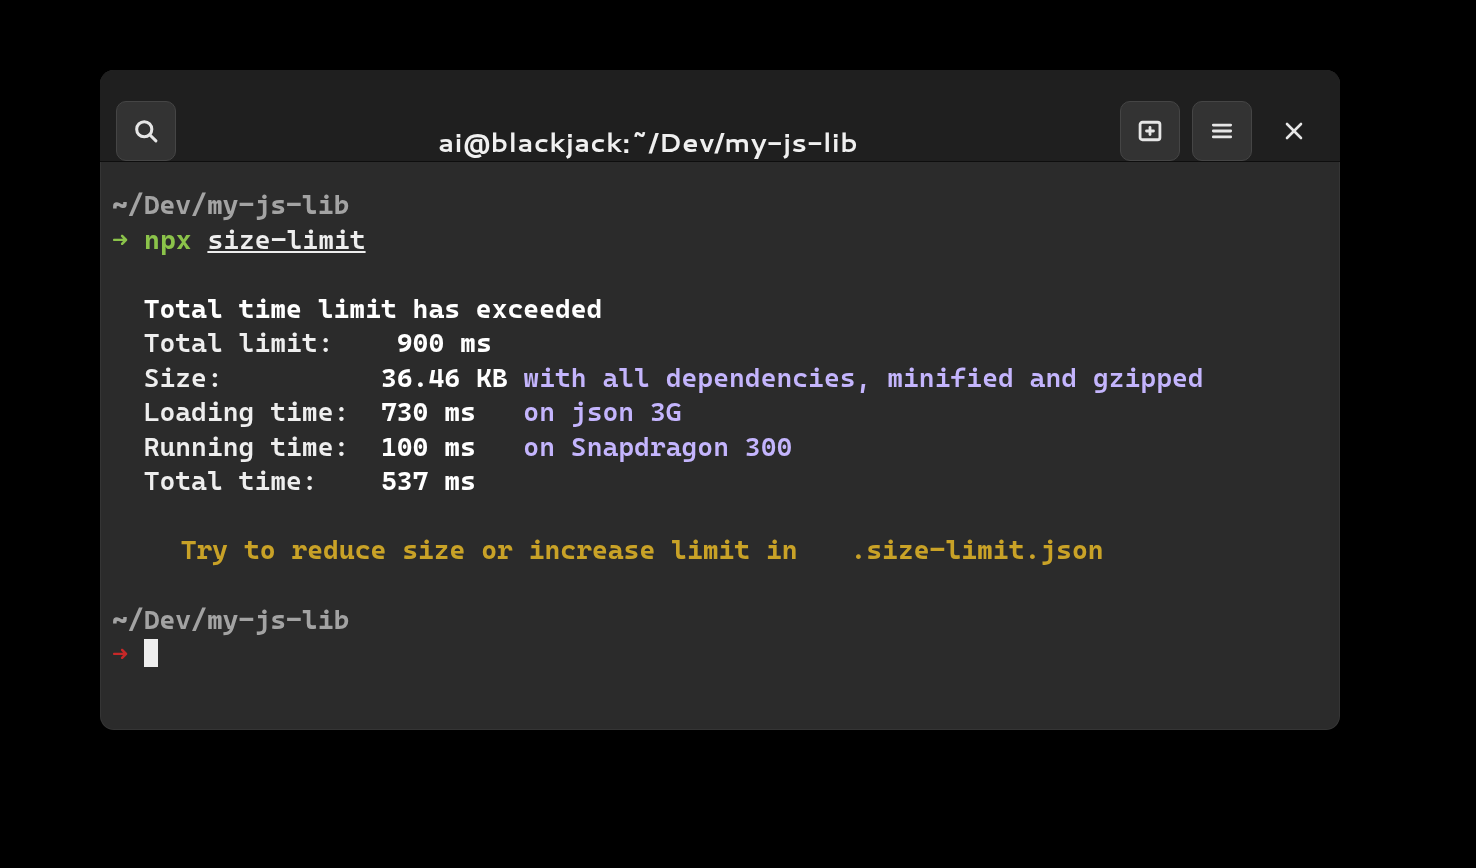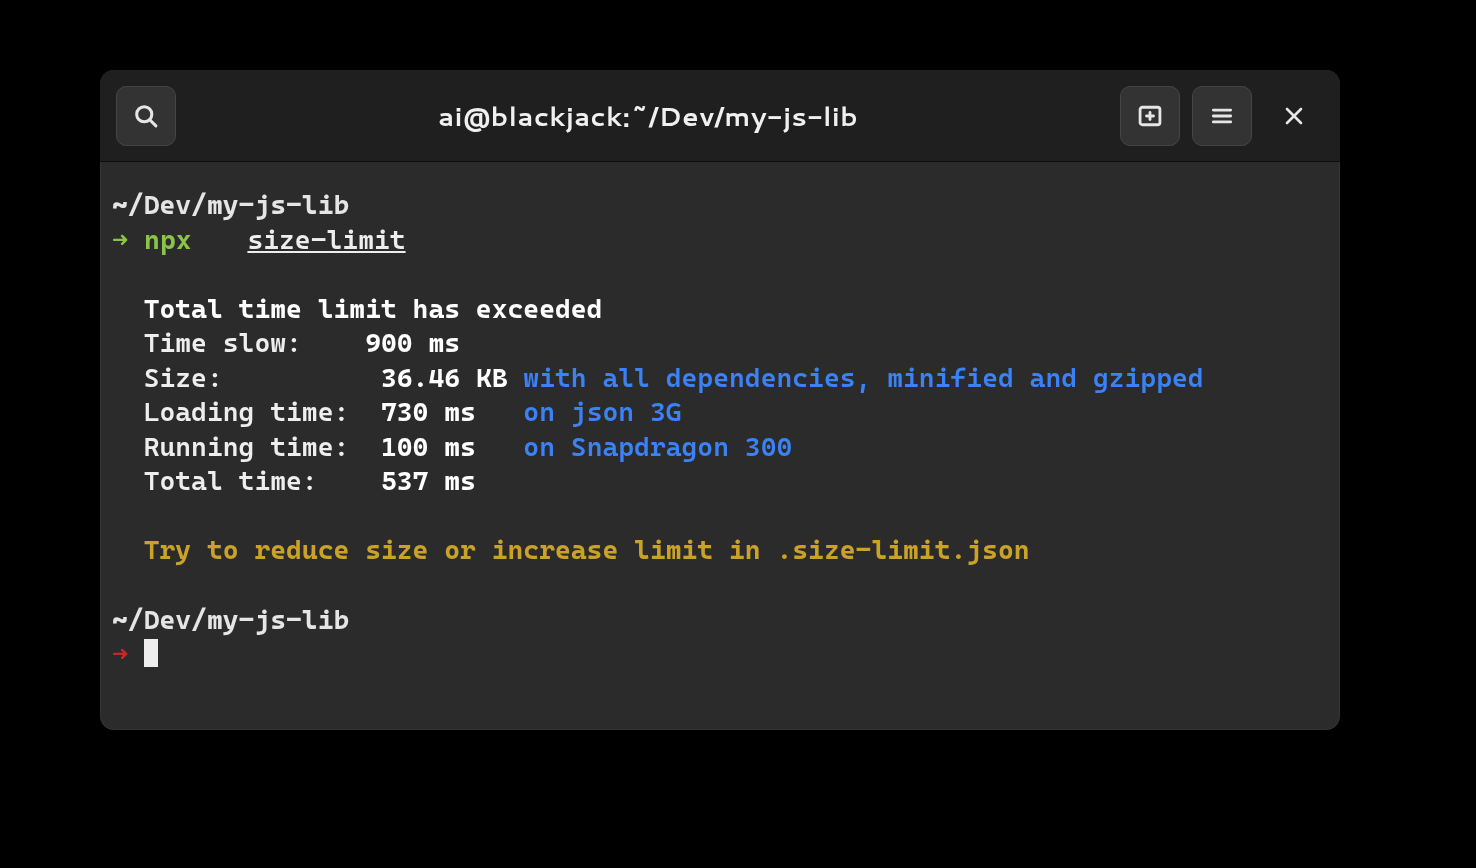--- a/index.html
+++ b/index.html
@@ -22,21 +22,21 @@
     box-shadow: 0 20px 60px rgba(0,0,0,0.7), 0 0 0 1px rgba(255,255,255,0.05) inset;
     display: flex;
     flex-direction: column;
     overflow: hidden;
   }
   .titlebar {
     height: 92px;
     background: #1f1f1f;
     border-bottom: 1px solid #0e0e0e;
     display: flex;
-    align-items: center;
+    align-items: flex-end;
     padding: 0 16px;
     gap: 12px;
   }
   .icon-btn {
     width: 60px;
     height: 60px;
     background: #333333;
     border: 1px solid #454545;
     border-radius: 10px;
     display: flex;
@@ -68,28 +68,28 @@
     flex: 1;
     padding: 26px 12px 20px 12px;
     font-size: 27px;
     line-height: 1.28;
     font-weight: 600;
     color: #e8e8e8;
     white-space: pre;
     overflow: hidden;
     font-variant-ligatures: none;
   }
-  .cyan { color: #e5e5e5; font-weight: 700; }
+  .cyan { color: #a3a3a3; font-weight: 700; }
   .green { color: #8bc34a; font-weight: 700; }
   .red-arrow { color: #c62828; font-weight: 700; }
-  .underline { text-decoration: underline; margin-left: 40px; }
+  .underline { text-decoration: underline; }
   .red { color: #ffffff; font-weight: 700; }
   .white { color: #eeeeee; }
-  .gray { color: #3b82f6; }
-  .yellow { color: #c9a227; font-weight: 700; }
+  .gray { color: #c4b5fd; }
+  .yellow { color: #c9a227; font-weight: 700; margin-left: 37px; }
   .cursor-block {
     display: inline-block;
     width: 14px;
     height: 28px;
     background: #eeeeee;
     vertical-align: -4px;
   }
   svg { display: block; }
 </style>
 </head>
@@ -136,21 +136,21 @@
             <line x1="19" y1="5" x2="5" y2="19"></line>
         </svg>
       </span>
     </div>
   </div>
 
   <div class="terminal-body"><span class="cyan">~/Dev/my-js-lib</span>
 <span class="green">➜</span> <span class="green">npx</span> <span class="white underline">size-limit</span>
 
   <span class="red">Total time limit has exceeded</span>
-  <span class="white">Time slow:   </span> <span class="red">900 ms</span>
+  <span class="white">Total limit:   </span> <span class="red">900 ms</span>
   <span class="white">Size:         </span> <span class="red">36.46 KB</span> <span class="gray">with all dependencies, minified and gzipped</span>
   <span class="white">Loading time: </span> <span class="red">730 ms</span>   <span class="gray">on json 3G</span>
   <span class="white">Running time: </span> <span class="red">100 ms</span>   <span class="gray">on Snapdragon 300</span>
   <span class="white">Total time:   </span> <span class="red">537 ms</span>
 
   <span class="yellow">Try to reduce size or increase limit in </span><span class="yellow" style="font-weight:700">.size-limit.json</span>
 
 <span class="cyan">~/Dev/my-js-lib</span>
 <span class="red-arrow">➜</span> <span class="cursor-block"></span></div>
 

